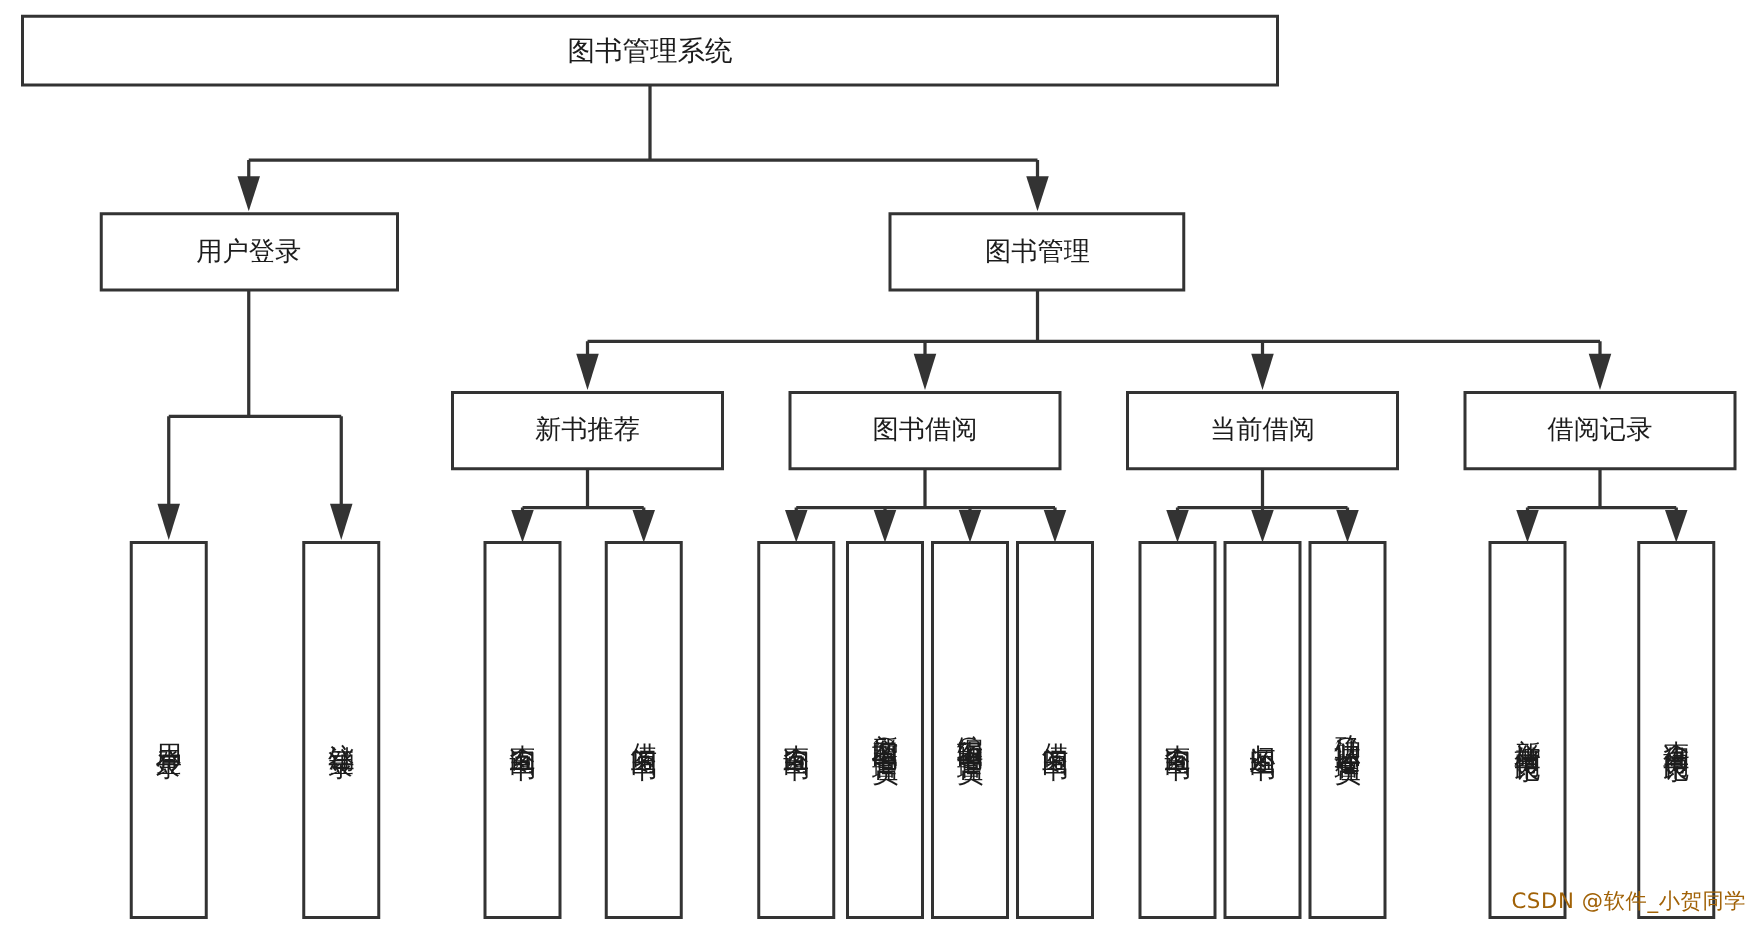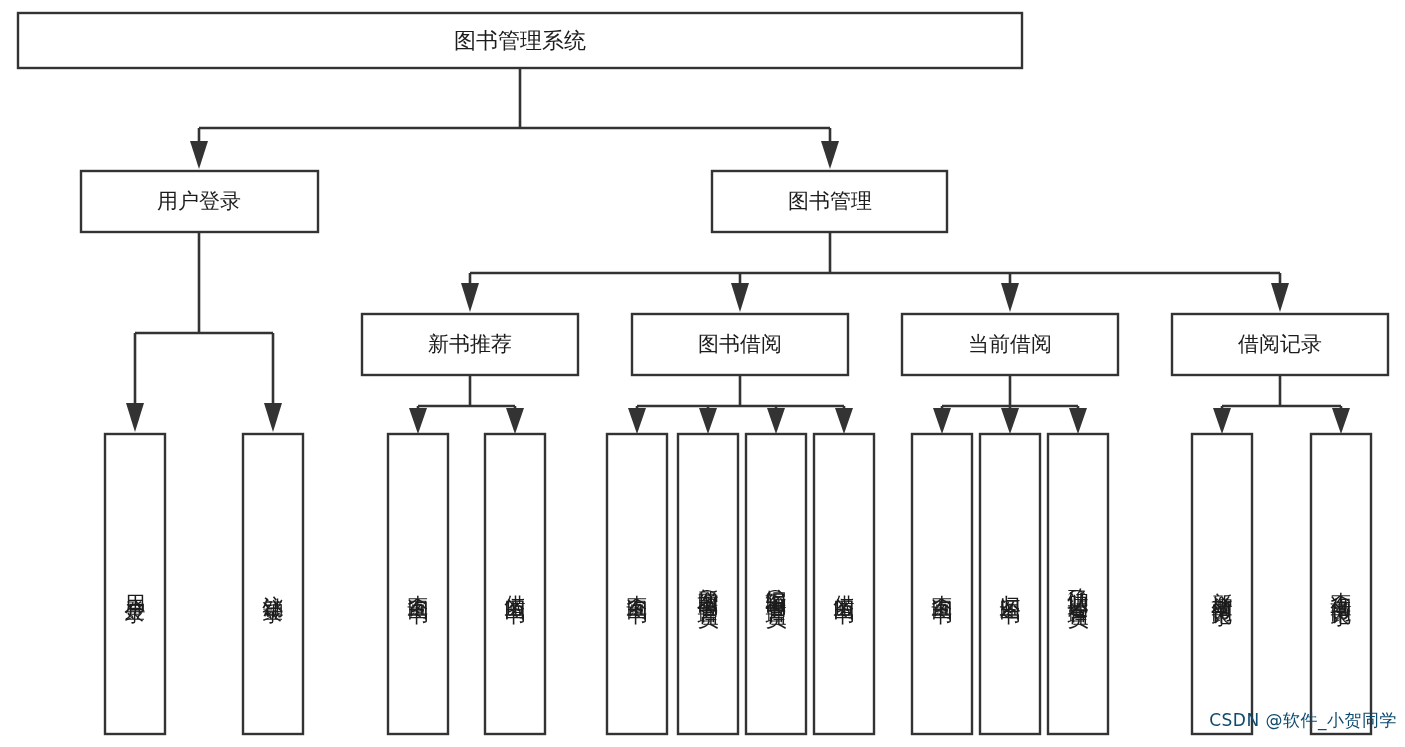--- a/index.html
+++ b/index.html
@@ -66,21 +66,21 @@
     color: #1c1c1c;
     white-space: nowrap;
     pointer-events: none;
   }
   .watermark {
     position: absolute;
     right: 8px;
     bottom: 4px;
     font-family: "DejaVu Sans", "Liberation Sans", sans-serif;
     font-size: 17px;
-    color: #0c4a6e;
+    color: #a16207;
     letter-spacing: 0.5px;
     white-space: nowrap;
   }
 </style>
 </head>
 <body>
 
 <div id="diagram-root">
 
   <svg class="diagram-canvas" viewBox="0 0 1405 747" xmlns="http://www.w3.org/2000/svg">

